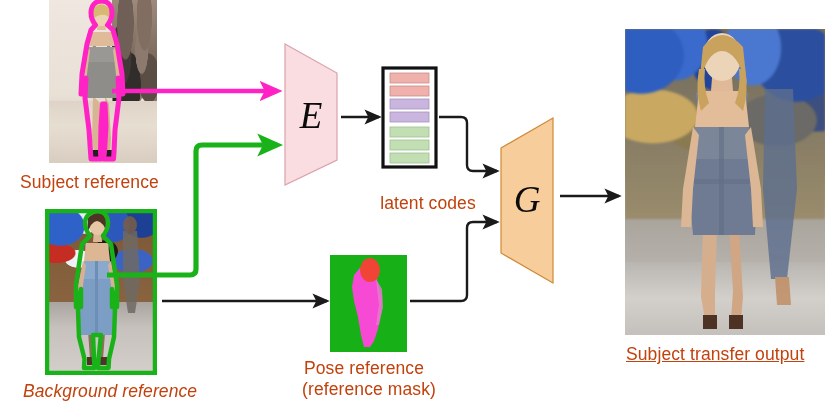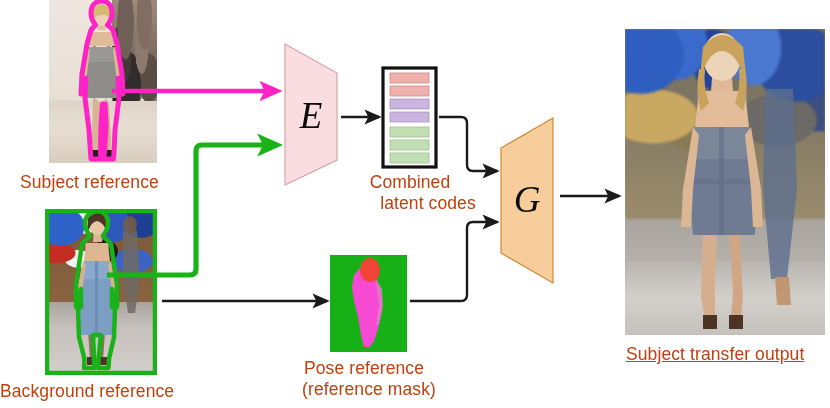--- a/index.html
+++ b/index.html
@@ -221,39 +221,38 @@
                L49 150 L49.5 159 L39 159 L39.5 150
                L34 128 L33 100 L36 80
                L36 98 L31 98 L31 76 L37 35 L45 27
                C42 23 40 19 40 14
                C40 7 46 2 52.5 2 Z" fill="none" stroke="#19b319" stroke-width="4.5" stroke-linejoin="round"></path>
 
       <rect x="2" y="2" width="108" height="162" fill="none" stroke="#19b319" stroke-width="4.5"></rect>
     </svg>
   </div>
 
-  <span class="caption" style="left:0; top:381px;">Background reference</span>
+  <span class="caption" style="left:23px; top:381px;font-style:italic;">Background reference</span>
 
   <svg class="svg-layer" viewBox="0 0 830 408">
     <polygon points="285,44 337,73 337,160 285,185" fill="#fadde1" stroke="#d9a3ab" stroke-width="1.2"></polygon>
   </svg>
   <span class="block-letter" style="left:288px; top:94px; width:46px;">E</span>
 
   <svg class="svg-layer" viewBox="0 0 830 408">
     <rect x="383" y="68" width="53" height="99" fill="#ffffff" stroke="#111111" stroke-width="3.2"></rect>
     <rect x="390" y="73" width="39" height="10" fill="#f0b0ab" stroke="#c98e88" stroke-width="0.8"></rect>
     <rect x="390" y="86" width="39" height="10" fill="#f0b0ab" stroke="#c98e88" stroke-width="0.8"></rect>
     <rect x="390" y="99" width="39" height="10" fill="#c9b5de" stroke="#a693c0" stroke-width="0.8"></rect>
     <rect x="390" y="112" width="39" height="10" fill="#c9b5de" stroke="#a693c0" stroke-width="0.8"></rect>
     <rect x="390" y="127" width="39" height="10" fill="#c2dfb4" stroke="#9dbf8e" stroke-width="0.8"></rect>
     <rect x="390" y="140" width="39" height="10" fill="#c2dfb4" stroke="#9dbf8e" stroke-width="0.8"></rect>
     <rect x="390" y="153" width="39" height="10" fill="#c2dfb4" stroke="#9dbf8e" stroke-width="0.8"></rect>
   </svg>
 
-  <span class="caption center" style="left:355px; top:172px; width:110px;">Combined</span>
   <span class="caption center" style="left:355px; top:193px; width:110px;margin-left:18px;">latent codes</span>
 
   <div class="photo" id="pose-photo" style="left:330px; top:255px; width:77px; height:97px;">
     <svg class="svg-layer" style="width:77px;height:97px;" viewBox="0 0 77 97">
       <rect x="0" y="0" width="77" height="97" fill="#17b117"></rect>
       <path d="M24 20 L30 13 Q35 9 41 13 L46 21 L48 30 L52 42 L51 58 L48 74
                L44 86 L40 92 L34 92 L31 80 L28 62 L24 46 L22 32 Z" fill="#f64ad4"></path>
       <path d="M40 24 L37 20 L36 12 Q39 6 45 9 L48 16 L48 24 Z" fill="#a8a8a8" opacity="0"></path>
       <ellipse cx="40" cy="15" rx="10" ry="12" fill="#ef4436"></ellipse>
       <path d="M46 24 L52 34 L53 52 L49 70 L46 70 L49 50 L47 34 Z" fill="#e77fd0" opacity="0.75"></path>

